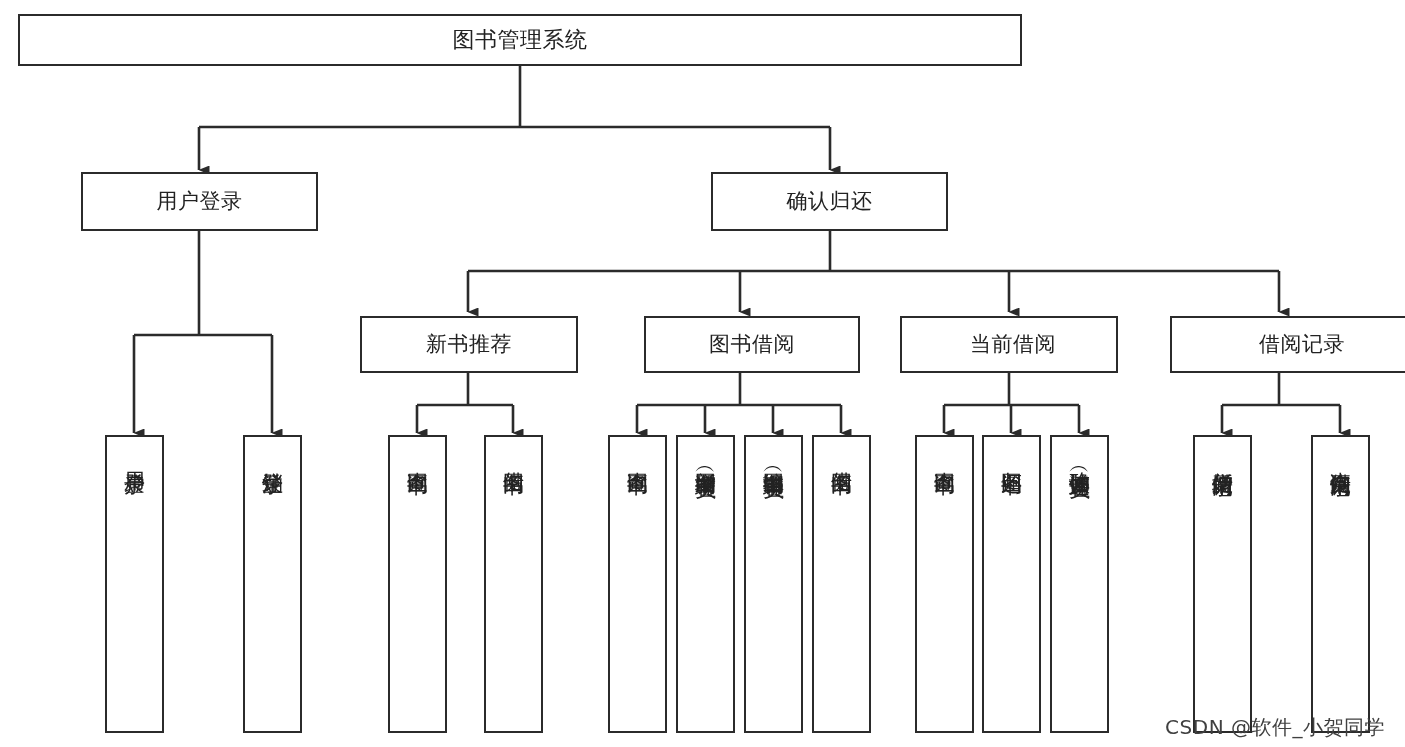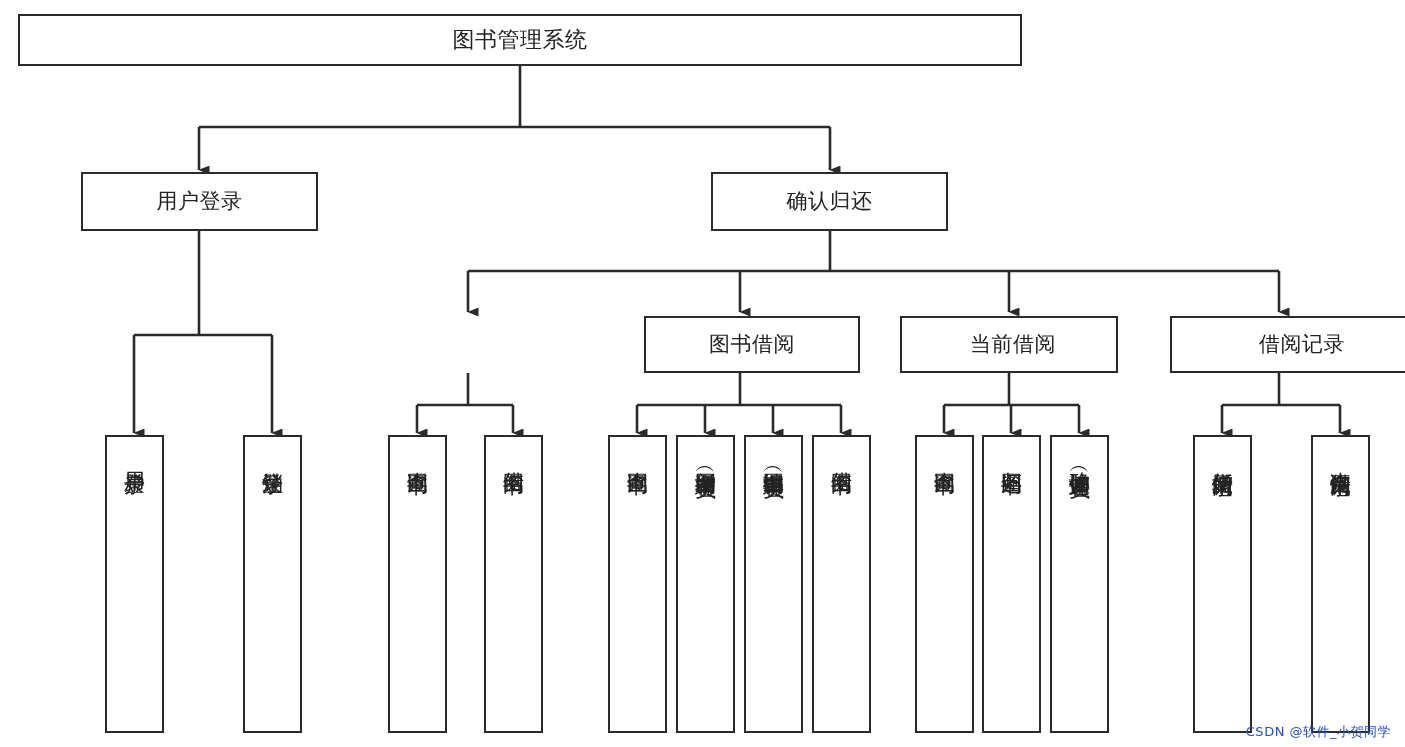--- a/index.html
+++ b/index.html
@@ -55,24 +55,24 @@
   .node.vert .label {
     writing-mode: vertical-rl;
     text-orientation: upright;
     font-size: 21px;
     line-height: 1.05;
     letter-spacing: 1px;
     white-space: nowrap;
   }
   #watermark {
     position: absolute;
-    right: 14px;
+    right: 20px;
     bottom: 6px;
-    font-size: 13px;
-    color: #1d4ed8;
+    font-size: 20px;
+    color: #404040;
     letter-spacing: 0.5px;
     white-space: nowrap;
     pointer-events: none;
   }
 </style>
 </head>
 <body>
 
 <div id="canvas">
 
@@ -133,20 +133,23 @@
     <span class="label">图书管理系统</span>
   </div>
 
   <div class="node horiz" style="left:81px; top:172px; width:237px; height:59px;">
     <span class="label">用户登录</span>
   </div>
   <div class="node horiz" style="left:711px; top:172px; width:237px; height:59px;">
     <span class="label">确认归还</span>
   </div>
 
+  <div class="node horiz" style="left:360px; top:316px; width:218px; height:57px;">
+    <span class="label">新书推荐</span>
+  </div>
   <div class="node horiz" style="left:632px; top:316px; width:216px; height:57px;margin-left:12px;">
     <span class="label">图书借阅</span>
   </div>
   <div class="node horiz" style="left:900px; top:316px; width:218px; height:57px;padding-left:8px;">
     <span class="label">当前借阅</span>
   </div>
   <div class="node horiz" style="left:1170px; top:316px; width:264px; height:57px;">
     <span class="label">借阅记录</span>
   </div>
 

